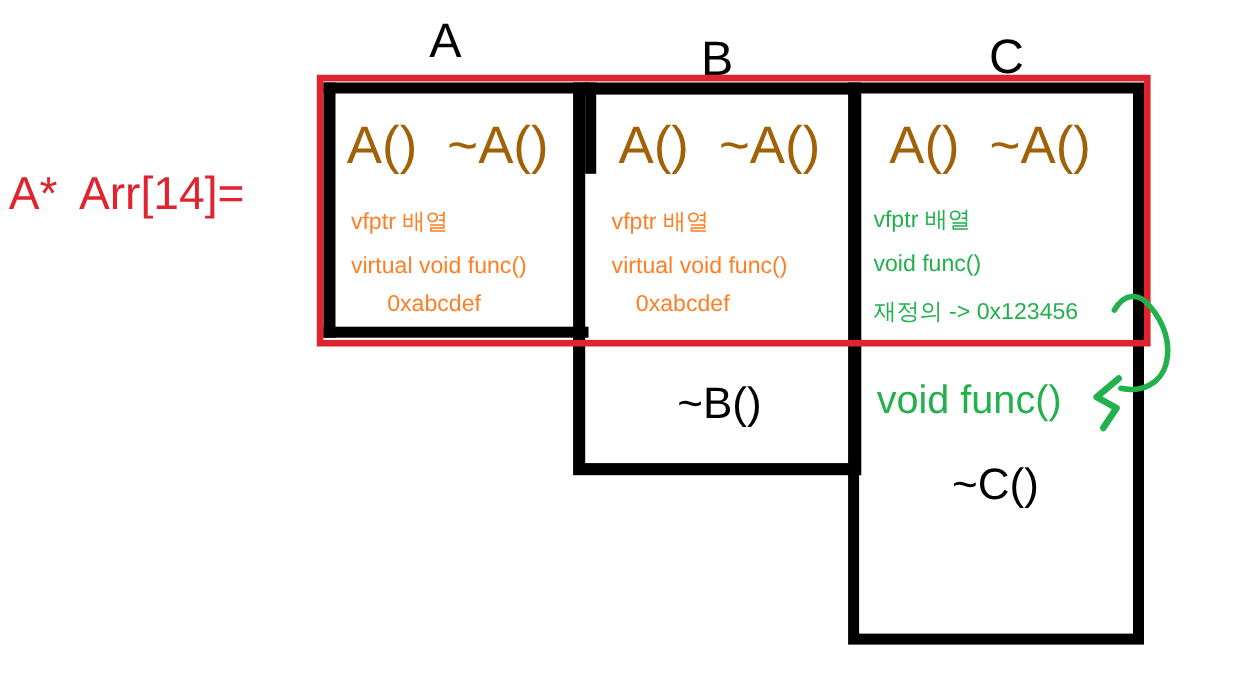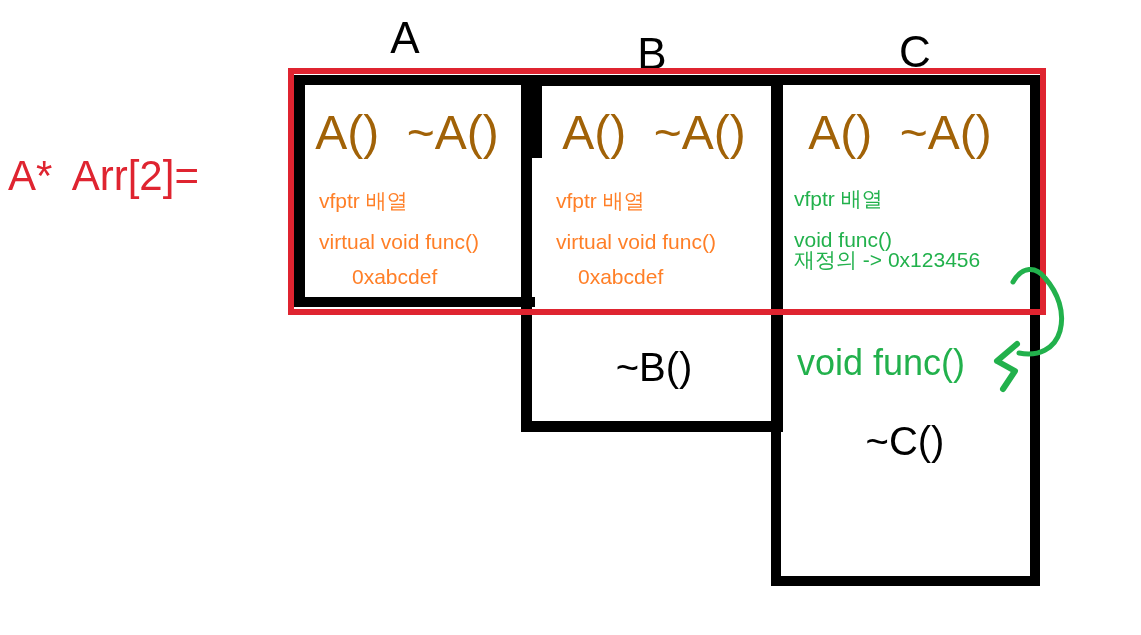--- a/index.html
+++ b/index.html
@@ -74,37 +74,37 @@
   <div class="abs col-label" style="left:617px;top:30px;">B</div>
   <div class="abs col-label" style="left:880px;top:28px;">C</div>
 
   <div class="abs box-a"></div>
   <div class="abs edge-notch"></div>
   <div class="abs box-b"></div>
   <div class="abs box-c"></div>
 
   <div class="abs red-frame"></div>
 
-  <div class="abs caption-red">A* Arr[2]=</div>
+  <div class="abs caption-red">A* Arr[14]=</div>
 
   <div class="abs ctor" style="left:297px;top:105px;width:220px;">A() ~A()</div>
   <div class="abs vline orange" style="left:319px;top:187px;">vfptr 배열</div>
   <div class="abs vline orange" style="left:319px;top:230px;">virtual void func()</div>
   <div class="abs vline orange" style="left:352px;top:265px;">0xabcdef</div>
 
   <div class="abs ctor" style="left:536px;top:105px;width:236px;">A() ~A()</div>
   <div class="abs vline orange" style="left:556px;top:187px;">vfptr 배열</div>
   <div class="abs vline orange" style="left:556px;top:230px;">virtual void func()</div>
   <div class="abs vline orange" style="left:578px;top:265px;">0xabcdef</div>
   <div class="abs dtor" style="left:532px;top:345px;width:244px;">~B()</div>
 
   <div class="abs ctor" style="left:780px;top:105px;width:240px;">A() ~A()</div>
   <div class="abs vline green" style="left:794px;top:185px;">vfptr 배열</div>
   <div class="abs vline green" style="left:794px;top:228px;">void func()</div>
-  <div class="abs vline green" style="left:794px;top:246px;">재정의 -&gt; 0x123456</div>
+  <div class="abs vline green" style="left:794px;top:269px;">재정의 -&gt; 0x123456</div>
   <div class="abs big-func" style="left:797px;top:342px;">void func()</div>
   <div class="abs dtor" style="left:781px;top:419px;width:248px;">~C()</div>
 
   <svg id="arrow-overlay" viewBox="0 0 1141 635" xmlns="http://www.w3.org/2000/svg">
     <path d="M 1013 282 C 1022 266 1036 266 1045 278
              C 1058 293 1065 312 1060 331
              C 1055 349 1038 357 1019 353" fill="none" stroke="#22b14c" stroke-width="5" stroke-linecap="round" stroke-linejoin="round"></path>
     <path d="M 1017 344 L 997 361 L 1015 371 L 1003 389" fill="none" stroke="#22b14c" stroke-width="6" stroke-linecap="round" stroke-linejoin="round"></path>
   </svg>
 

